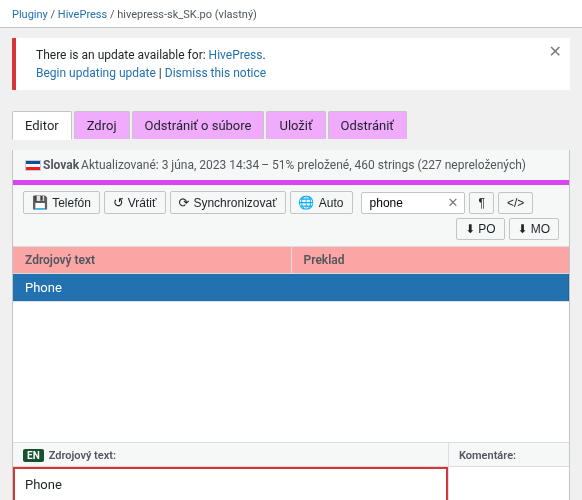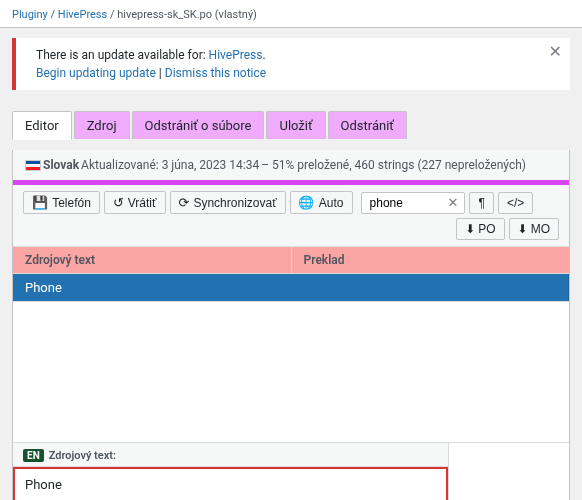--- a/index.html
+++ b/index.html
@@ -321,16 +321,19 @@
     <div class="panel-left">
       <div class="panel-label">
         <span class="en-badge">EN</span>
         <span>Zdrojový text:</span>
       </div>
       <div class="source-text-box red-border">Phone</div>
 
     </div>
 
     <div class="panel-right">
+      <div class="panel-label">
+        <span>Komentáre:</span>
+      </div>
       <div class="comments-panel"></div>
     </div>
   </div>
 </div>
 
 </body></html>

